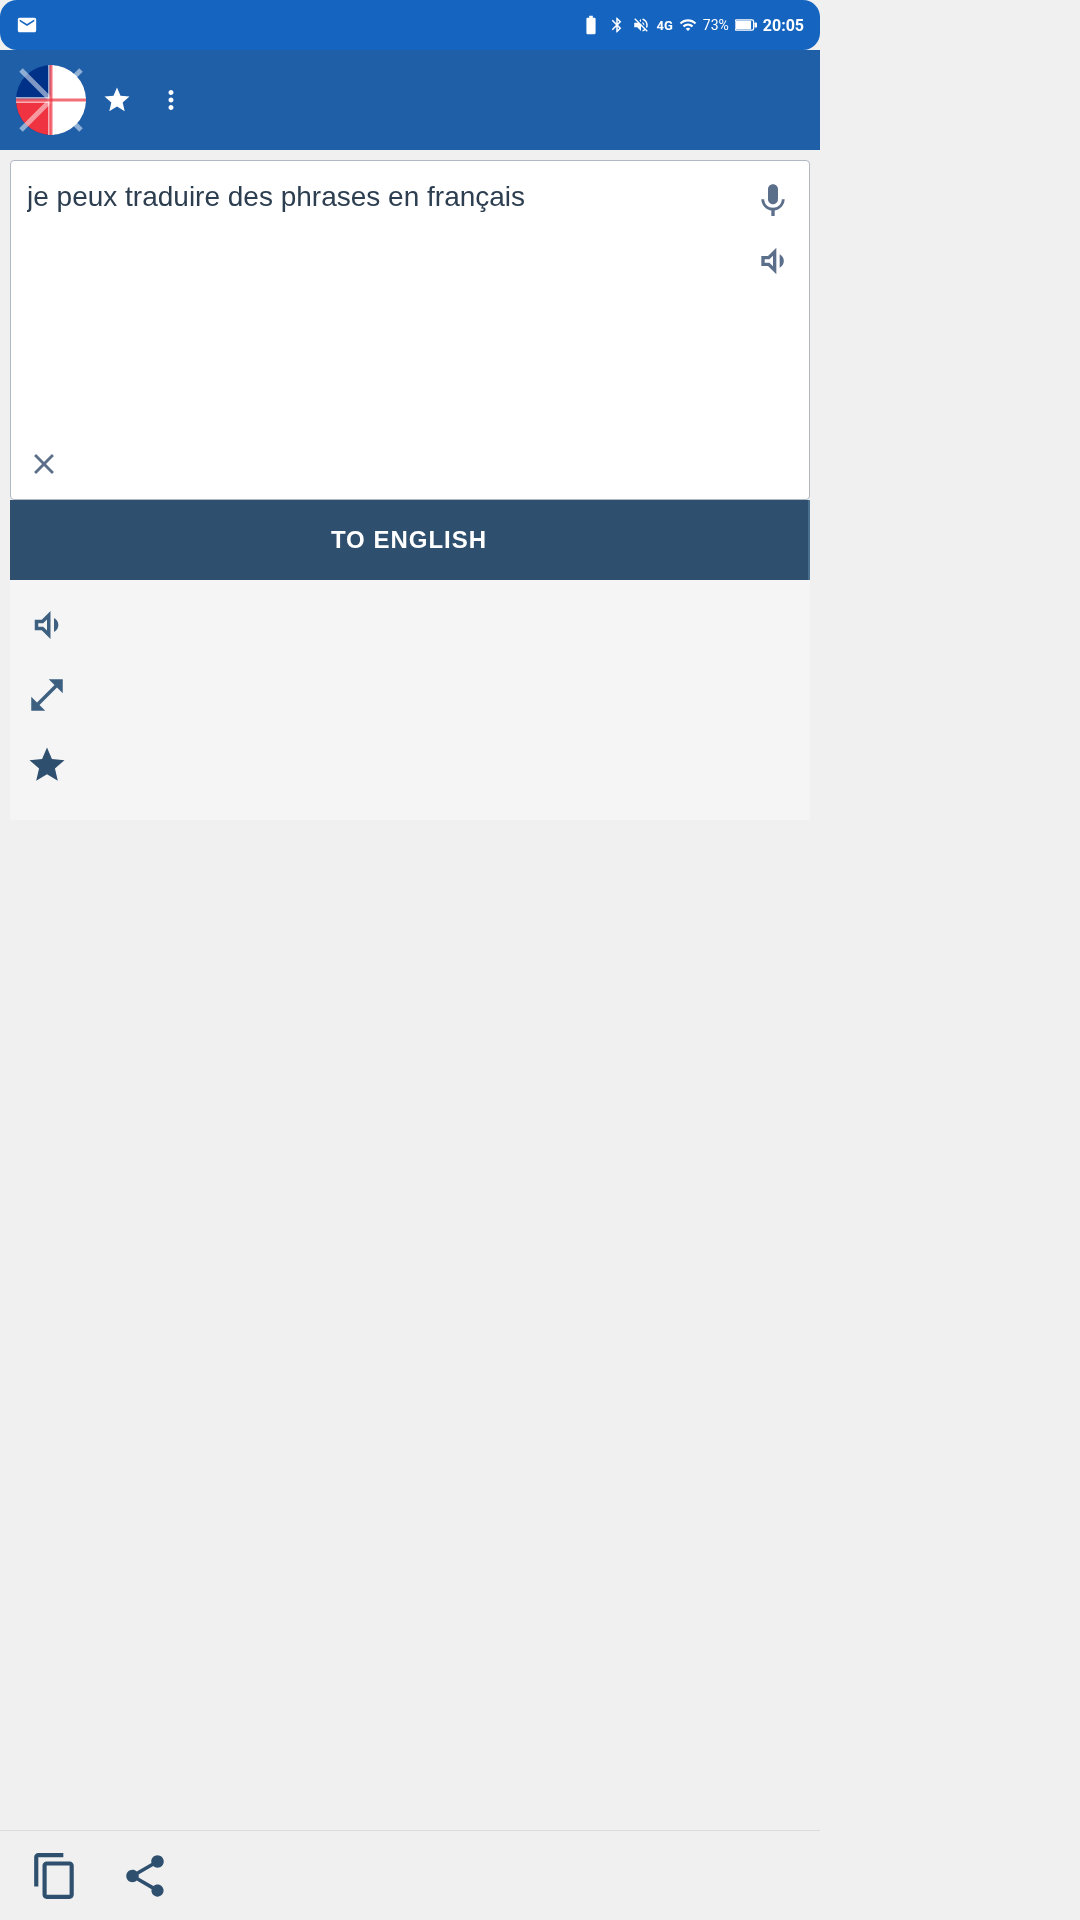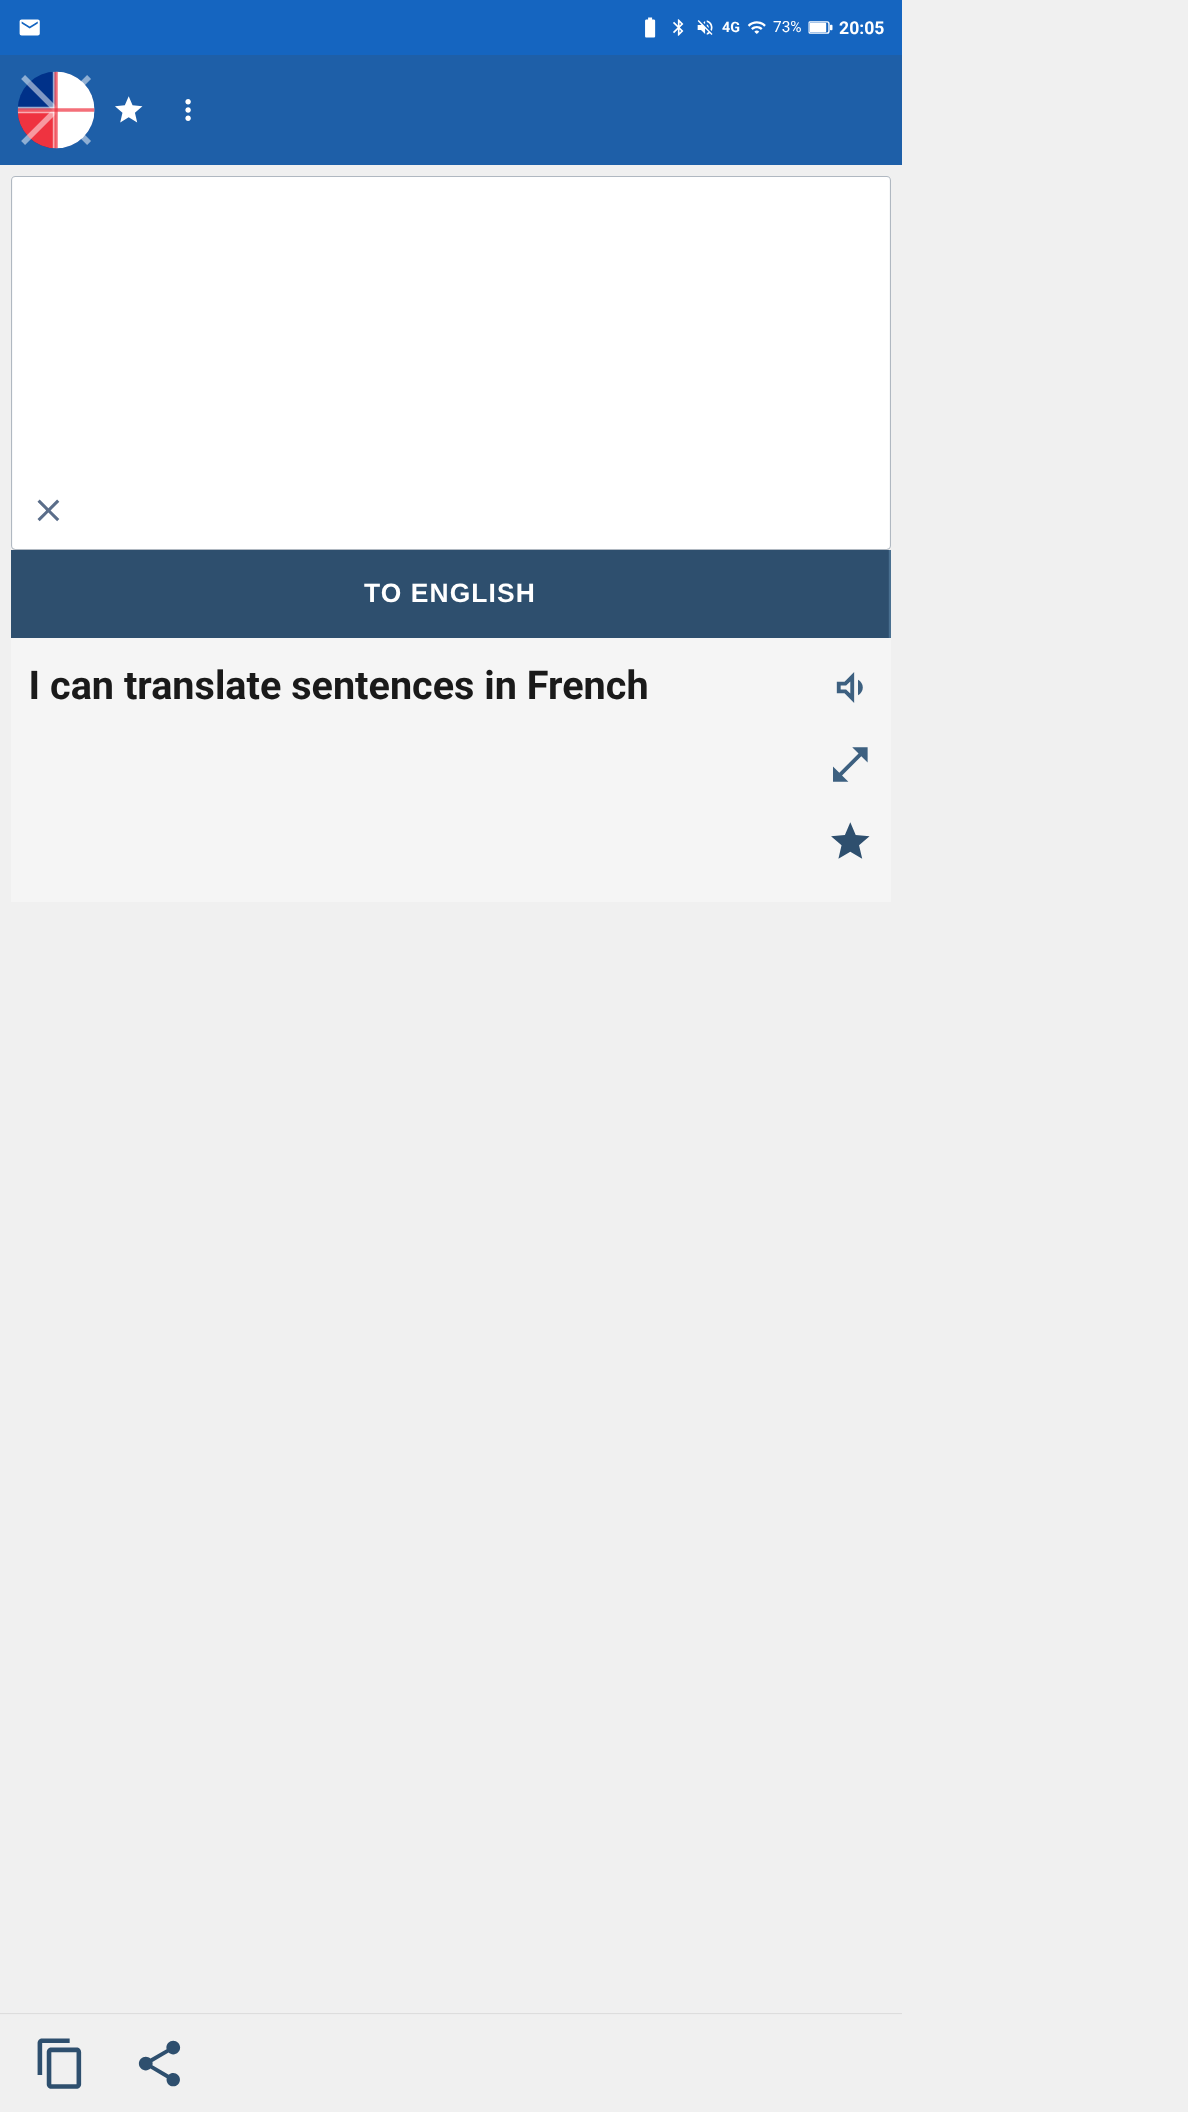--- a/index.html
+++ b/index.html
@@ -17,20 +17,21 @@
     .status-bar {
       width: 100%;
       height: 50px;
       background: #1565c0;
       display: flex;
       align-items: center;
       justify-content: space-between;
       padding: 0 16px;
       color: white;
       font-size: 15px;
+      border-radius: 17px;
     }
     .status-left {
       display: flex;
       align-items: center;
       gap: 8px;
     }
     .status-right {
       display: flex;
       align-items: center;
       gap: 6px;
@@ -273,33 +274,43 @@
     <svg viewBox="0 0 24 24">
       <path d="M12 17.27L18.18 21l-1.64-7.03L22 9.24l-7.19-.61L12 2 9.19 8.63 2 9.24l5.46 4.73L5.82 21z"></path>
     </svg>
     <svg viewBox="0 0 24 24">
       <path d="M12 8c1.1 0 2-.9 2-2s-.9-2-2-2-2 .9-2 2 .9 2 2 2zm0 2c-1.1 0-2 .9-2 2s.9 2 2 2 2-.9 2-2-.9-2-2-2zm0 6c-1.1 0-2 .9-2 2s.9 2 2 2 2-.9 2-2-.9-2-2-2z"></path>
     </svg>
   </div>
 </div>
 
 <div class="input-area">
+  <div class="input-top">
+    <textarea class="input-text" rows="4" style="">je peux traduire des phrases en français</textarea>
+    <div class="input-icons">
+      <svg viewBox="0 0 24 24">
+        <path d="M12 14c1.66 0 2.99-1.34 2.99-3L15 5c0-1.66-1.34-3-3-3S9 3.34 9 5v6c0 1.66 1.34 3 3 3zm5.3-3c0 3-2.54 5.1-5.3 5.1S6.7 14 6.7 11H5c0 3.41 2.72 6.23 6 6.72V21h2v-3.28c3.28-.48 6-3.3 6-6.72h-1.7z"></path>
+      </svg>
+      <svg viewBox="0 0 24 24">
+        <path d="M18.5 12c0-1.77-1.02-3.29-2.5-4.03v8.05c1.48-.73 2.5-2.25 2.5-4.02zM5 9v6h4l5 5V4L9 9H5zm7-.17v6.34L9.83 13H7v-2h2.83L12 8.83z"></path>
+      </svg>
+    </div>
+  </div>
   <div class="clear-btn">
     <svg viewBox="0 0 24 24">
       <path d="M19 6.41L17.59 5 12 10.59 6.41 5 5 6.41 10.59 12 5 17.59 6.41 19 12 13.41 17.59 19 19 17.59 13.41 12z"></path>
     </svg>
   </div>
 </div>
 
 <div class="btn-row">
   <button class="trans-btn active">TO ENGLISH</button>
 </div>
 
 <div class="result-area">
-  <div class="result-text">I can translate sentences in French</div>
   <div class="result-icons">
     <svg viewBox="0 0 24 24">
       <path d="M18.5 12c0-1.77-1.02-3.29-2.5-4.03v8.05c1.48-.73 2.5-2.25 2.5-4.02zM5 9v6h4l5 5V4L9 9H5zm7-.17v6.34L9.83 13H7v-2h2.83L12 8.83z"></path>
     </svg>
 
     <svg viewBox="0 0 24 24">
       <path d="M21 11V3h-8l3.29 3.29-10 10L3 13v8h8l-3.29-3.29 10-10z"></path>
     </svg>
 
     <svg viewBox="0 0 24 24" style="fill:#2e4f6e;">

